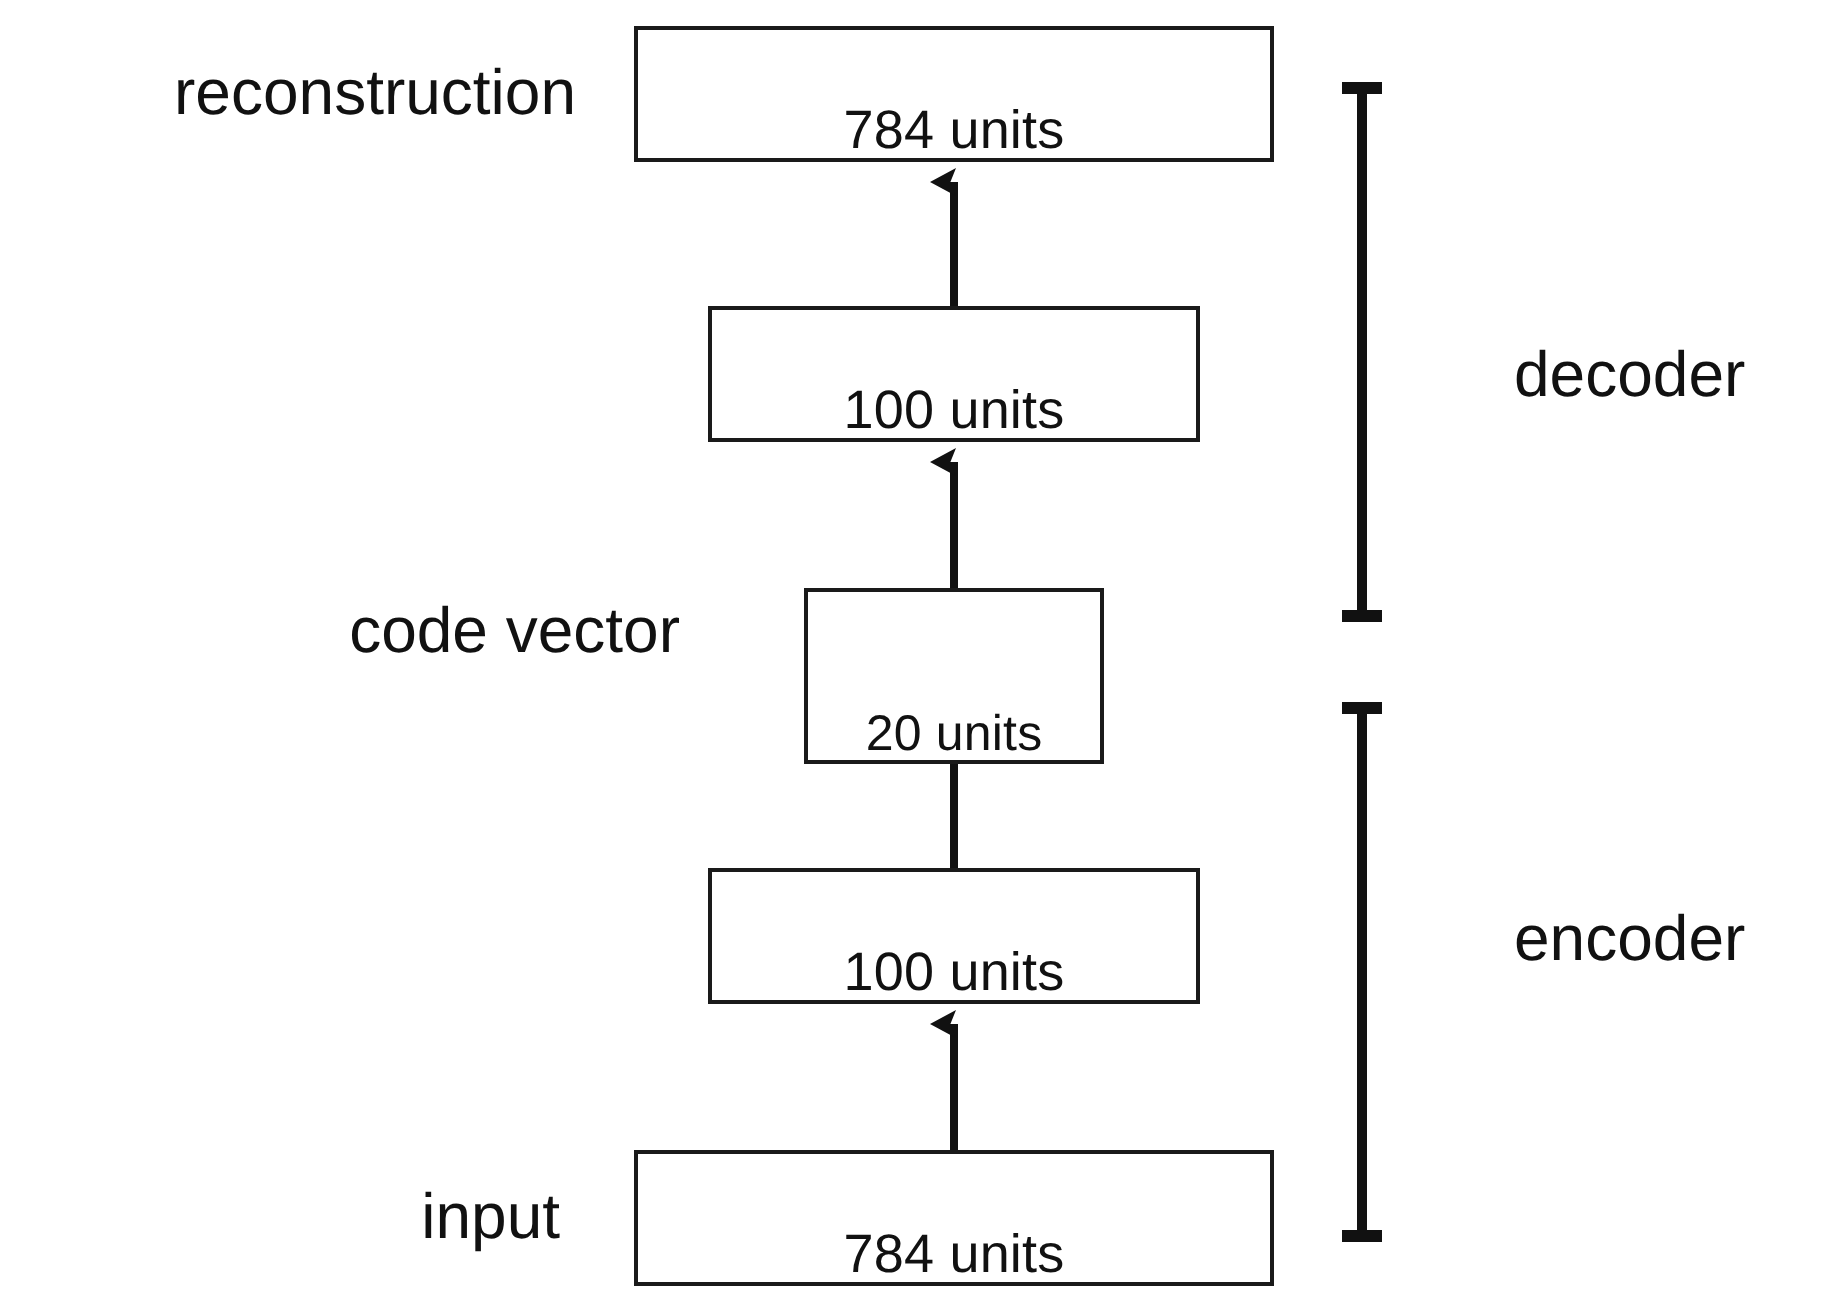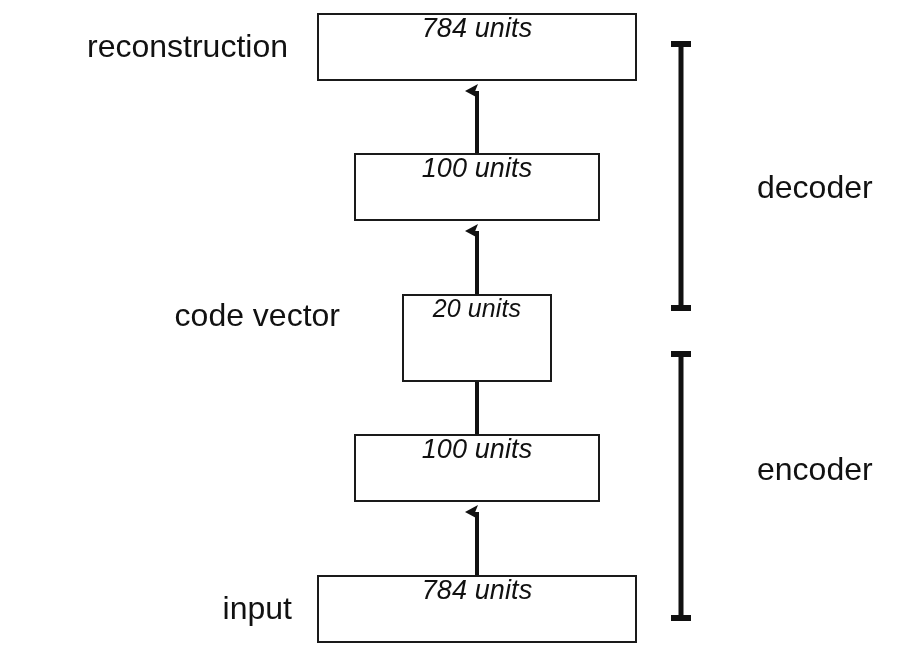--- a/index.html
+++ b/index.html
@@ -28,24 +28,23 @@
     pointer-events: none;
   }
 
   
   .layer-box {
     position: absolute;
     box-sizing: border-box;
     background: #ffffff;
     border: 2px solid #1a1a1a;
     display: flex;
-    align-items: flex-start;
+    align-items: flex-end;
     justify-content: center;
     z-index: 3;
-    font-style: italic;
   }
   .layer-box .box-label {
     font-family: "Liberation Sans", sans-serif;
     font-size: 27px;
     color: #111111;
     letter-spacing: 0.1px;
     line-height: 1;
     white-space: nowrap;
   }
   .layer-box.small .box-label {
@@ -129,19 +128,19 @@
   </div>
 
   <div class="layer-box" style="left:317px; top:575px; width:320px; height:68px;">
     <span class="box-label">784 units</span>
   </div>
 
   <div class="side-label left" style="left:0px; top:30px; width:288px;">reconstruction</div>
 
   <div class="side-label left" style="left:0px; top:299px; width:340px;">code vector</div>
 
-  <div class="side-label left" style="left:0px; top:592px; width:280px;margin-left:12px;">input</div>
+  <div class="side-label left" style="left:0px; top:592px; width:280px;">input</div>
 
   <div class="side-label right" style="left:757px; top:453px;">encoder</div>
 
   <div class="side-label right" style="left:757px; top:171px;">decoder</div>
 
 </div>
 
 </body></html>

